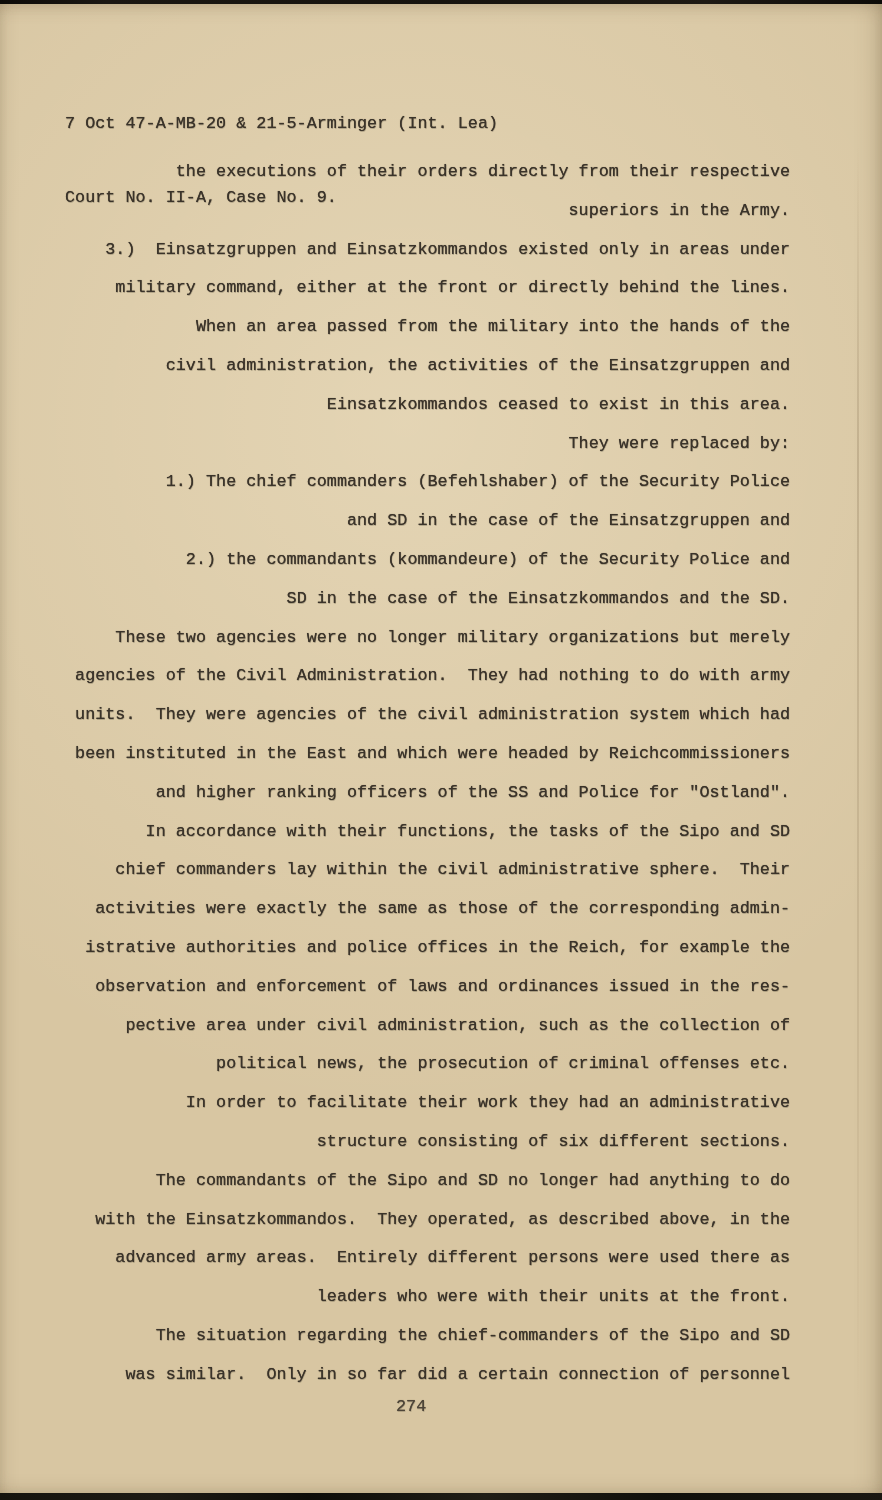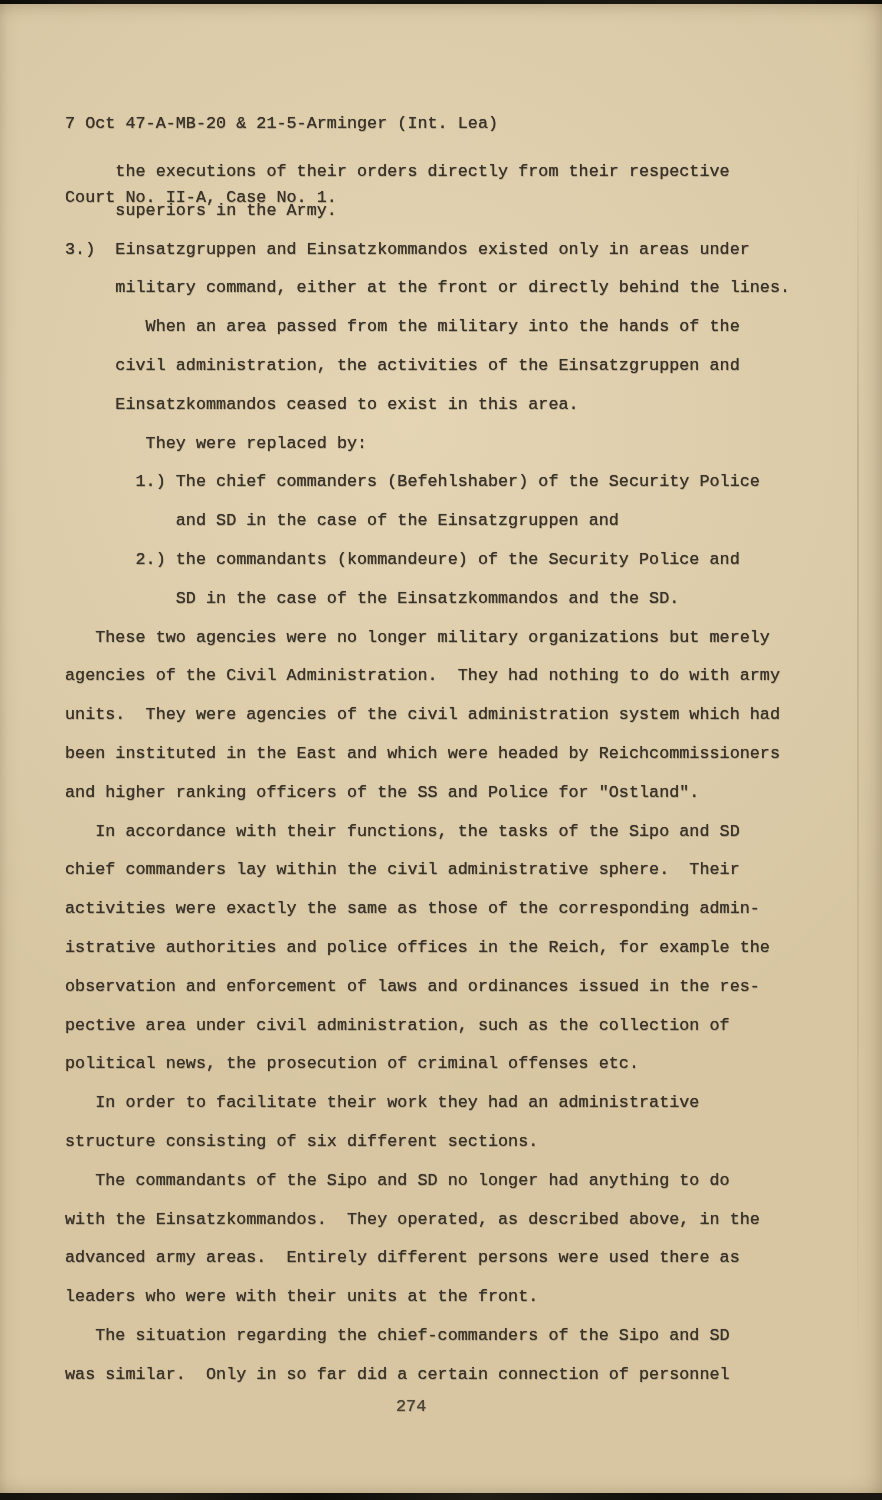--- a/index.html
+++ b/index.html
@@ -74,39 +74,40 @@
   }
   .doc-body {
     position: absolute;
     left: 65px;
     top: 150px;
     font-size: 16.8px;
     line-height: 38.8px;
   }
   .tline {
     height: 38.8px;
+    text-align: right;
   }
   .pagenum {
     position: absolute;
     left: 396px;
     top: 1394px;
     font-size: 16.8px;
     opacity: 0.88;
   }
 </style>
 </head>
 <body>
 
 <div class="scan">
   <div class="edge top"></div>
 
   <div class="paper">
     <div class="doc-header typed">
       <div>7 Oct 47-A-MB-20 &amp; 21-5-Arminger (Int. Lea)</div>
-      <div>Court No. II-A, Case No. 1.</div>
+      <div>Court No. II-A, Case No. 9.</div>
     </div>
 
     <div class="doc-body typed"><div class="tline">     the executions of their orders directly from their respective</div><div class="tline">     superiors in the Army.</div><div class="tline">3.)  Einsatzgruppen and Einsatzkommandos existed only in areas under</div><div class="tline">     military command, either at the front or directly behind the lines.</div><div class="tline">        When an area passed from the military into the hands of the</div><div class="tline">     civil administration, the activities of the Einsatzgruppen and</div><div class="tline">     Einsatzkommandos ceased to exist in this area.</div><div class="tline">        They were replaced by:</div><div class="tline">       1.) The chief commanders (Befehlshaber) of the Security Police</div><div class="tline">           and SD in the case of the Einsatzgruppen and</div><div class="tline">       2.) the commandants (kommandeure) of the Security Police and</div><div class="tline">           SD in the case of the Einsatzkommandos and the SD.</div><div class="tline">   These two agencies were no longer military organizations but merely</div><div class="tline">agencies of the Civil Administration.  They had nothing to do with army</div><div class="tline">units.  They were agencies of the civil administration system which had</div><div class="tline">been instituted in the East and which were headed by Reichcommissioners</div><div class="tline">and higher ranking officers of the SS and Police for "Ostland".</div><div class="tline">   In accordance with their functions, the tasks of the Sipo and SD</div><div class="tline">chief commanders lay within the civil administrative sphere.  Their</div><div class="tline">activities were exactly the same as those of the corresponding admin-</div><div class="tline">istrative authorities and police offices in the Reich, for example the</div><div class="tline">observation and enforcement of laws and ordinances issued in the res-</div><div class="tline">pective area under civil administration, such as the collection of</div><div class="tline">political news, the prosecution of criminal offenses etc.</div><div class="tline">   In order to facilitate their work they had an administrative</div><div class="tline">structure consisting of six different sections.</div><div class="tline">   The commandants of the Sipo and SD no longer had anything to do</div><div class="tline">with the Einsatzkommandos.  They operated, as described above, in the</div><div class="tline">advanced army areas.  Entirely different persons were used there as</div><div class="tline">leaders who were with their units at the front.</div><div class="tline">   The situation regarding the chief-commanders of the Sipo and SD</div><div class="tline">was similar.  Only in so far did a certain connection of personnel</div></div>
 
     <div class="pagenum typed">274</div>
 
     <div class="crease"></div>
   </div>
 
   <div class="edge bottom"></div>

